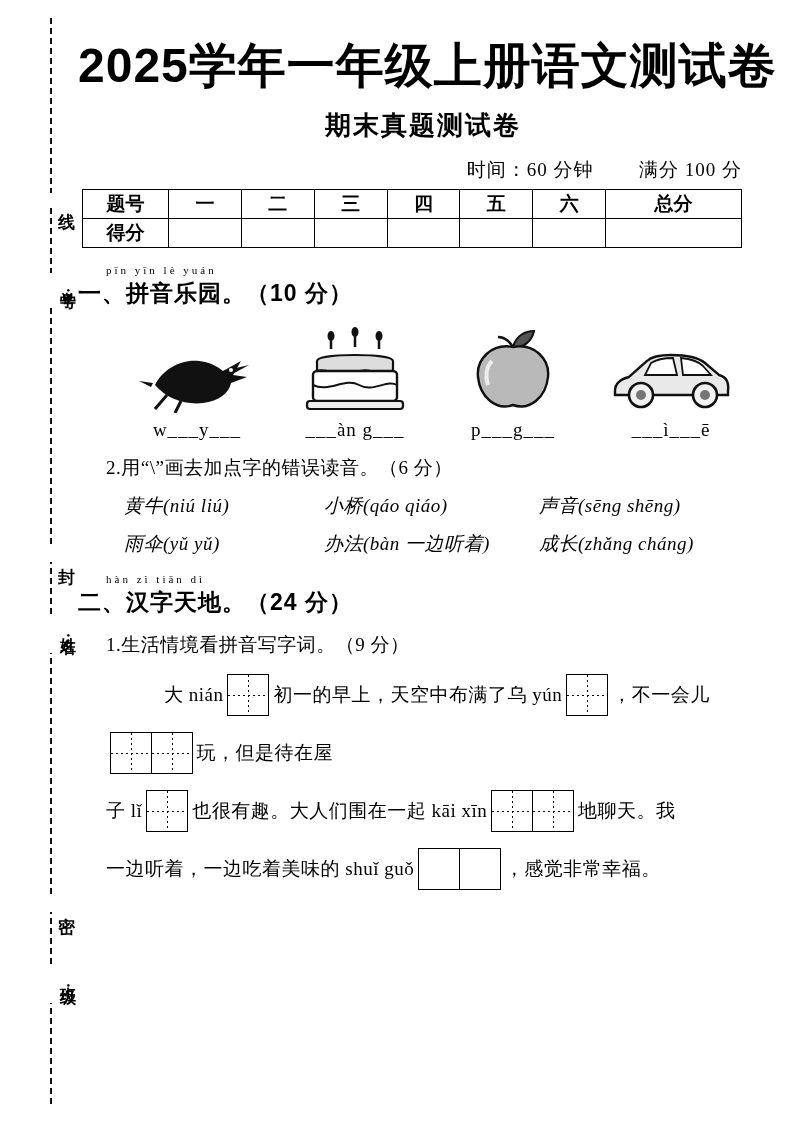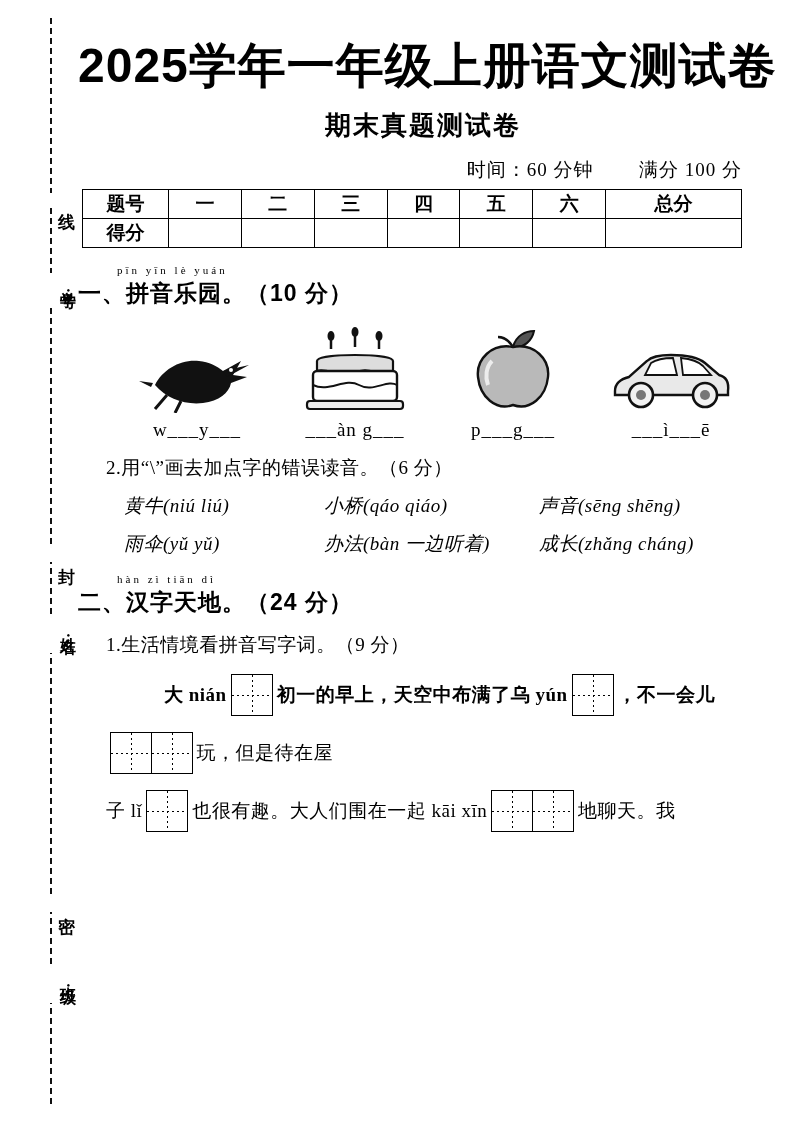--- a/index.html
+++ b/index.html
@@ -102,21 +102,21 @@
     font-size: 23px;
     font-weight: bold;
     font-family: "Liberation Sans", sans-serif;
     letter-spacing: 1px;
     position: relative;
     padding-top: 12px;
   }
   .pinyin-over {
     position: absolute;
     top: -2px;
-    left: 39px;
+    left: 28px;
     font-size: 11px;
     font-weight: normal;
     font-family: "Liberation Serif", serif;
     letter-spacing: 3px;
   }
   .q {
     font-size: 19px;
     margin: 14px 0 0 28px;
     letter-spacing: 0.5px;
   }
@@ -150,21 +150,21 @@
   
   .tzg-row {
     font-size: 19px;
     margin: 16px 0 0 28px;
     display: flex;
     align-items: center;
     flex-wrap: nowrap;
     letter-spacing: 0.5px;
     white-space: nowrap;
   }
-  .tzg-row.indent { margin-left: 86px; font-weight: bold; }
+  .tzg-row.indent { margin-left: 86px; }
   .tzg {
     display: inline-flex;
     vertical-align: middle;
     margin: 0 4px;
   }
   .cell {
     width: 42px; height: 42px;
     border: 1.4px solid #000;
     position: relative;
     margin-left: -1.4px;
@@ -342,16 +342,24 @@
             <span class="cell"></span>
           </span>
         <span>也很有趣。大人们围在一起 kāi xīn</span>
         <span class="tzg">
             <span class="cell"></span>
             <span class="cell"></span>
           </span>
         <span>地聊天。我</span>
       </div>
 
+      <div class="tzg-row">
+        <span>一边听着，一边吃着美味的 shuǐ guǒ</span>
+        <span class="tzg">
+            <span class="cell plain"></span>
+            <span class="cell plain"></span>
+          </span>
+        <span>，感觉非常幸福。</span>
+      </div>
     </div>
 
   </div>
 </div>
 
 </body></html>

